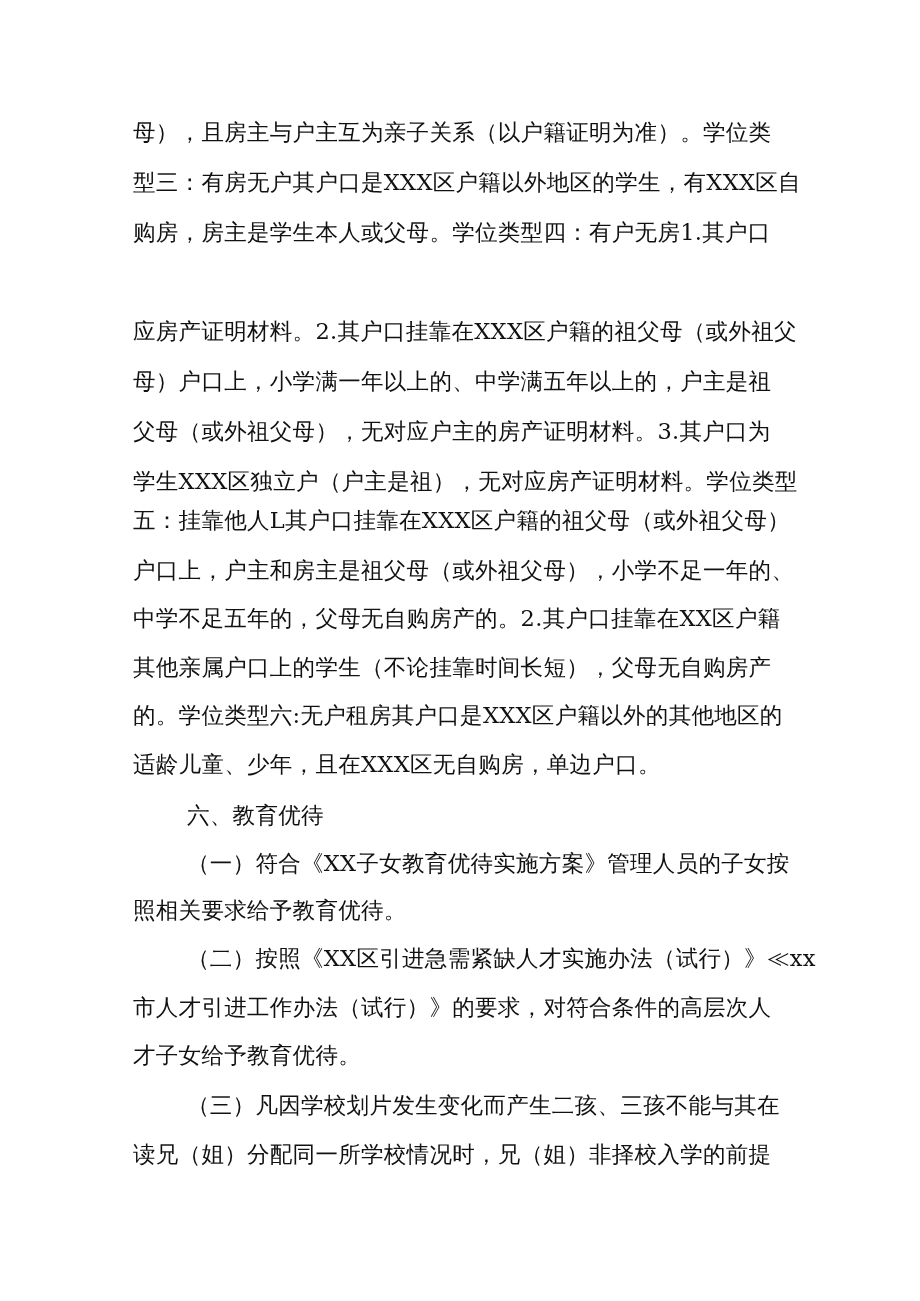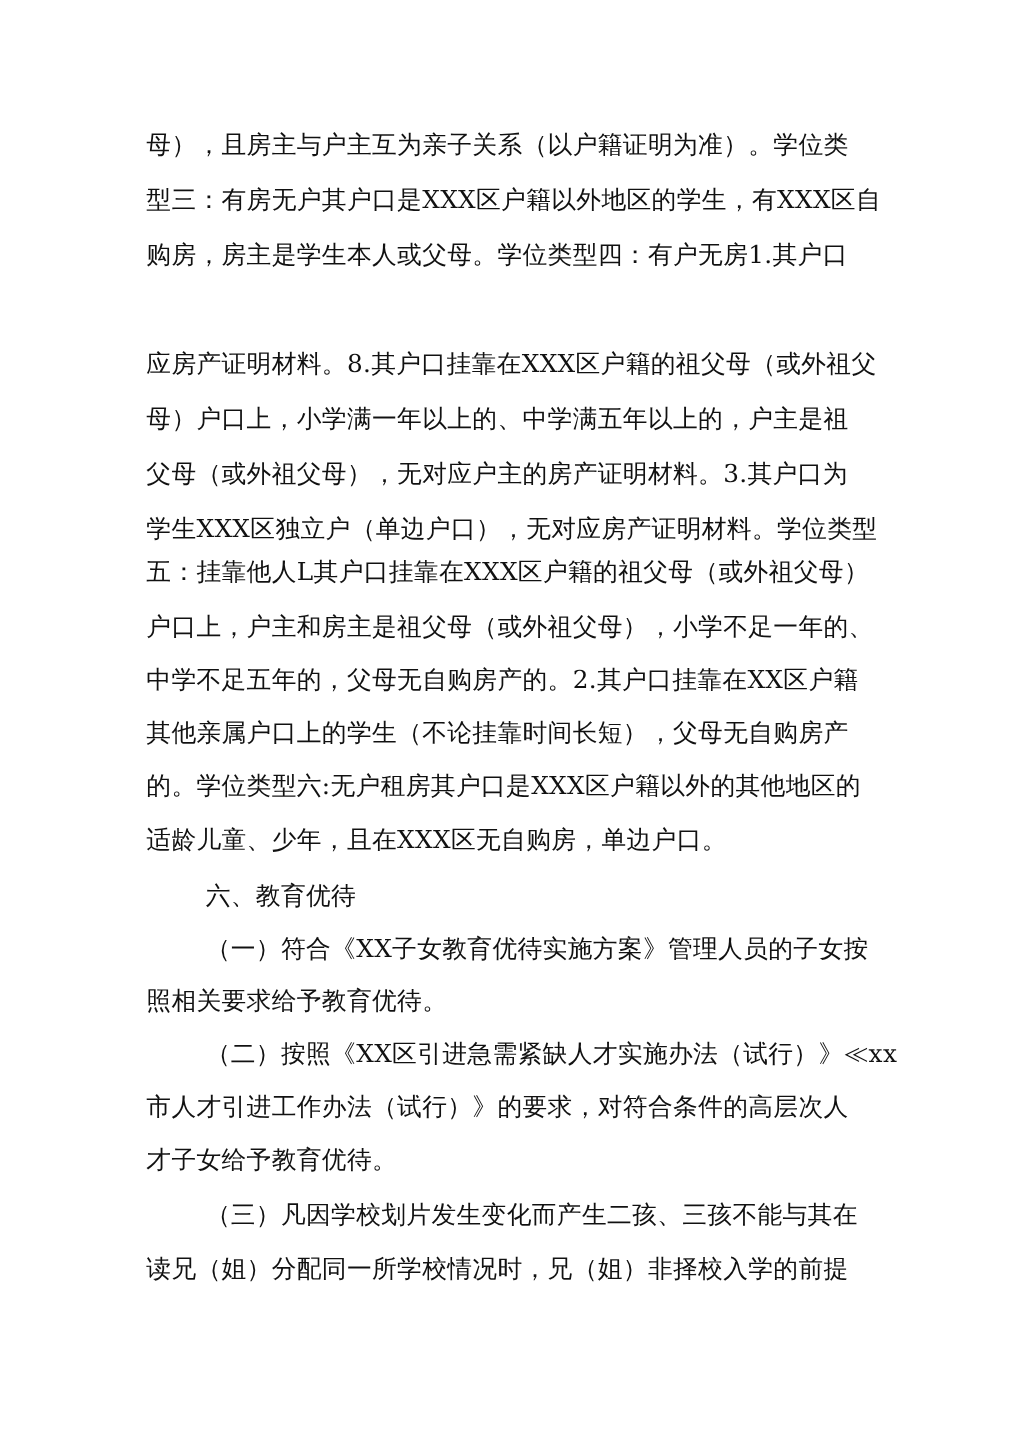--- a/index.html
+++ b/index.html
@@ -11,24 +11,24 @@
   .indent1 { left: 187px; text-align: right; }
   .indent2 { left: 187px; }
 </style>
 </head>
 <body>
 
 <div class="page">
   <div class="line" style="top:117px">母），且房主与户主互为亲子关系（以户籍证明为准）。学位类</div>
   <div class="line" style="top:167px">型三：有房无户其户口是XXX区户籍以外地区的学生，有XXX区自</div>
   <div class="line" style="top:217px">购房，房主是学生本人或父母。学位类型四：有户无房1.其户口</div>
-  <div class="line" style="top:316px">应房产证明材料。8.其户口挂靠在XXX区户籍的祖父母（或外祖父</div>
+  <div class="line" style="top:316px">应房产证明材料。2.其户口挂靠在XXX区户籍的祖父母（或外祖父</div>
   <div class="line" style="top:366px">母）户口上，小学满一年以上的、中学满五年以上的，户主是祖</div>
   <div class="line" style="top:416px">父母（或外祖父母），无对应户主的房产证明材料。3.其户口为</div>
-  <div class="line" style="top:466px">学生XXX区独立户（单边户口），无对应房产证明材料。学位类型</div>
+  <div class="line" style="top:466px">学生XXX区独立户（户主是祖），无对应房产证明材料。学位类型</div>
   <div class="line" style="top:505px">五：挂靠他人L其户口挂靠在XXX区户籍的祖父母（或外祖父母）</div>
   <div class="line" style="top:555px">户口上，户主和房主是祖父母（或外祖父母），小学不足一年的、</div>
   <div class="line" style="top:603px">中学不足五年的，父母无自购房产的。2.其户口挂靠在XX区户籍</div>
   <div class="line" style="top:652px">其他亲属户口上的学生（不论挂靠时间长短），父母无自购房产</div>
   <div class="line" style="top:700px">的。学位类型六:无户租房其户口是XXX区户籍以外的其他地区的</div>
   <div class="line" style="top:749px">适龄儿童、少年，且在XXX区无自购房，单边户口。</div>
   <div class="line indent1" style="top:800px">六、教育优待</div>
   <div class="line indent2" style="top:848px">（一）符合《XX子女教育优待实施方案》管理人员的子女按</div>
   <div class="line indent2" style="top:943px">（二）按照《XX区引进急需紧缺人才实施办法（试行）》≪xx</div>
   <div class="line" style="top:895px">照相关要求给予教育优待。</div>

